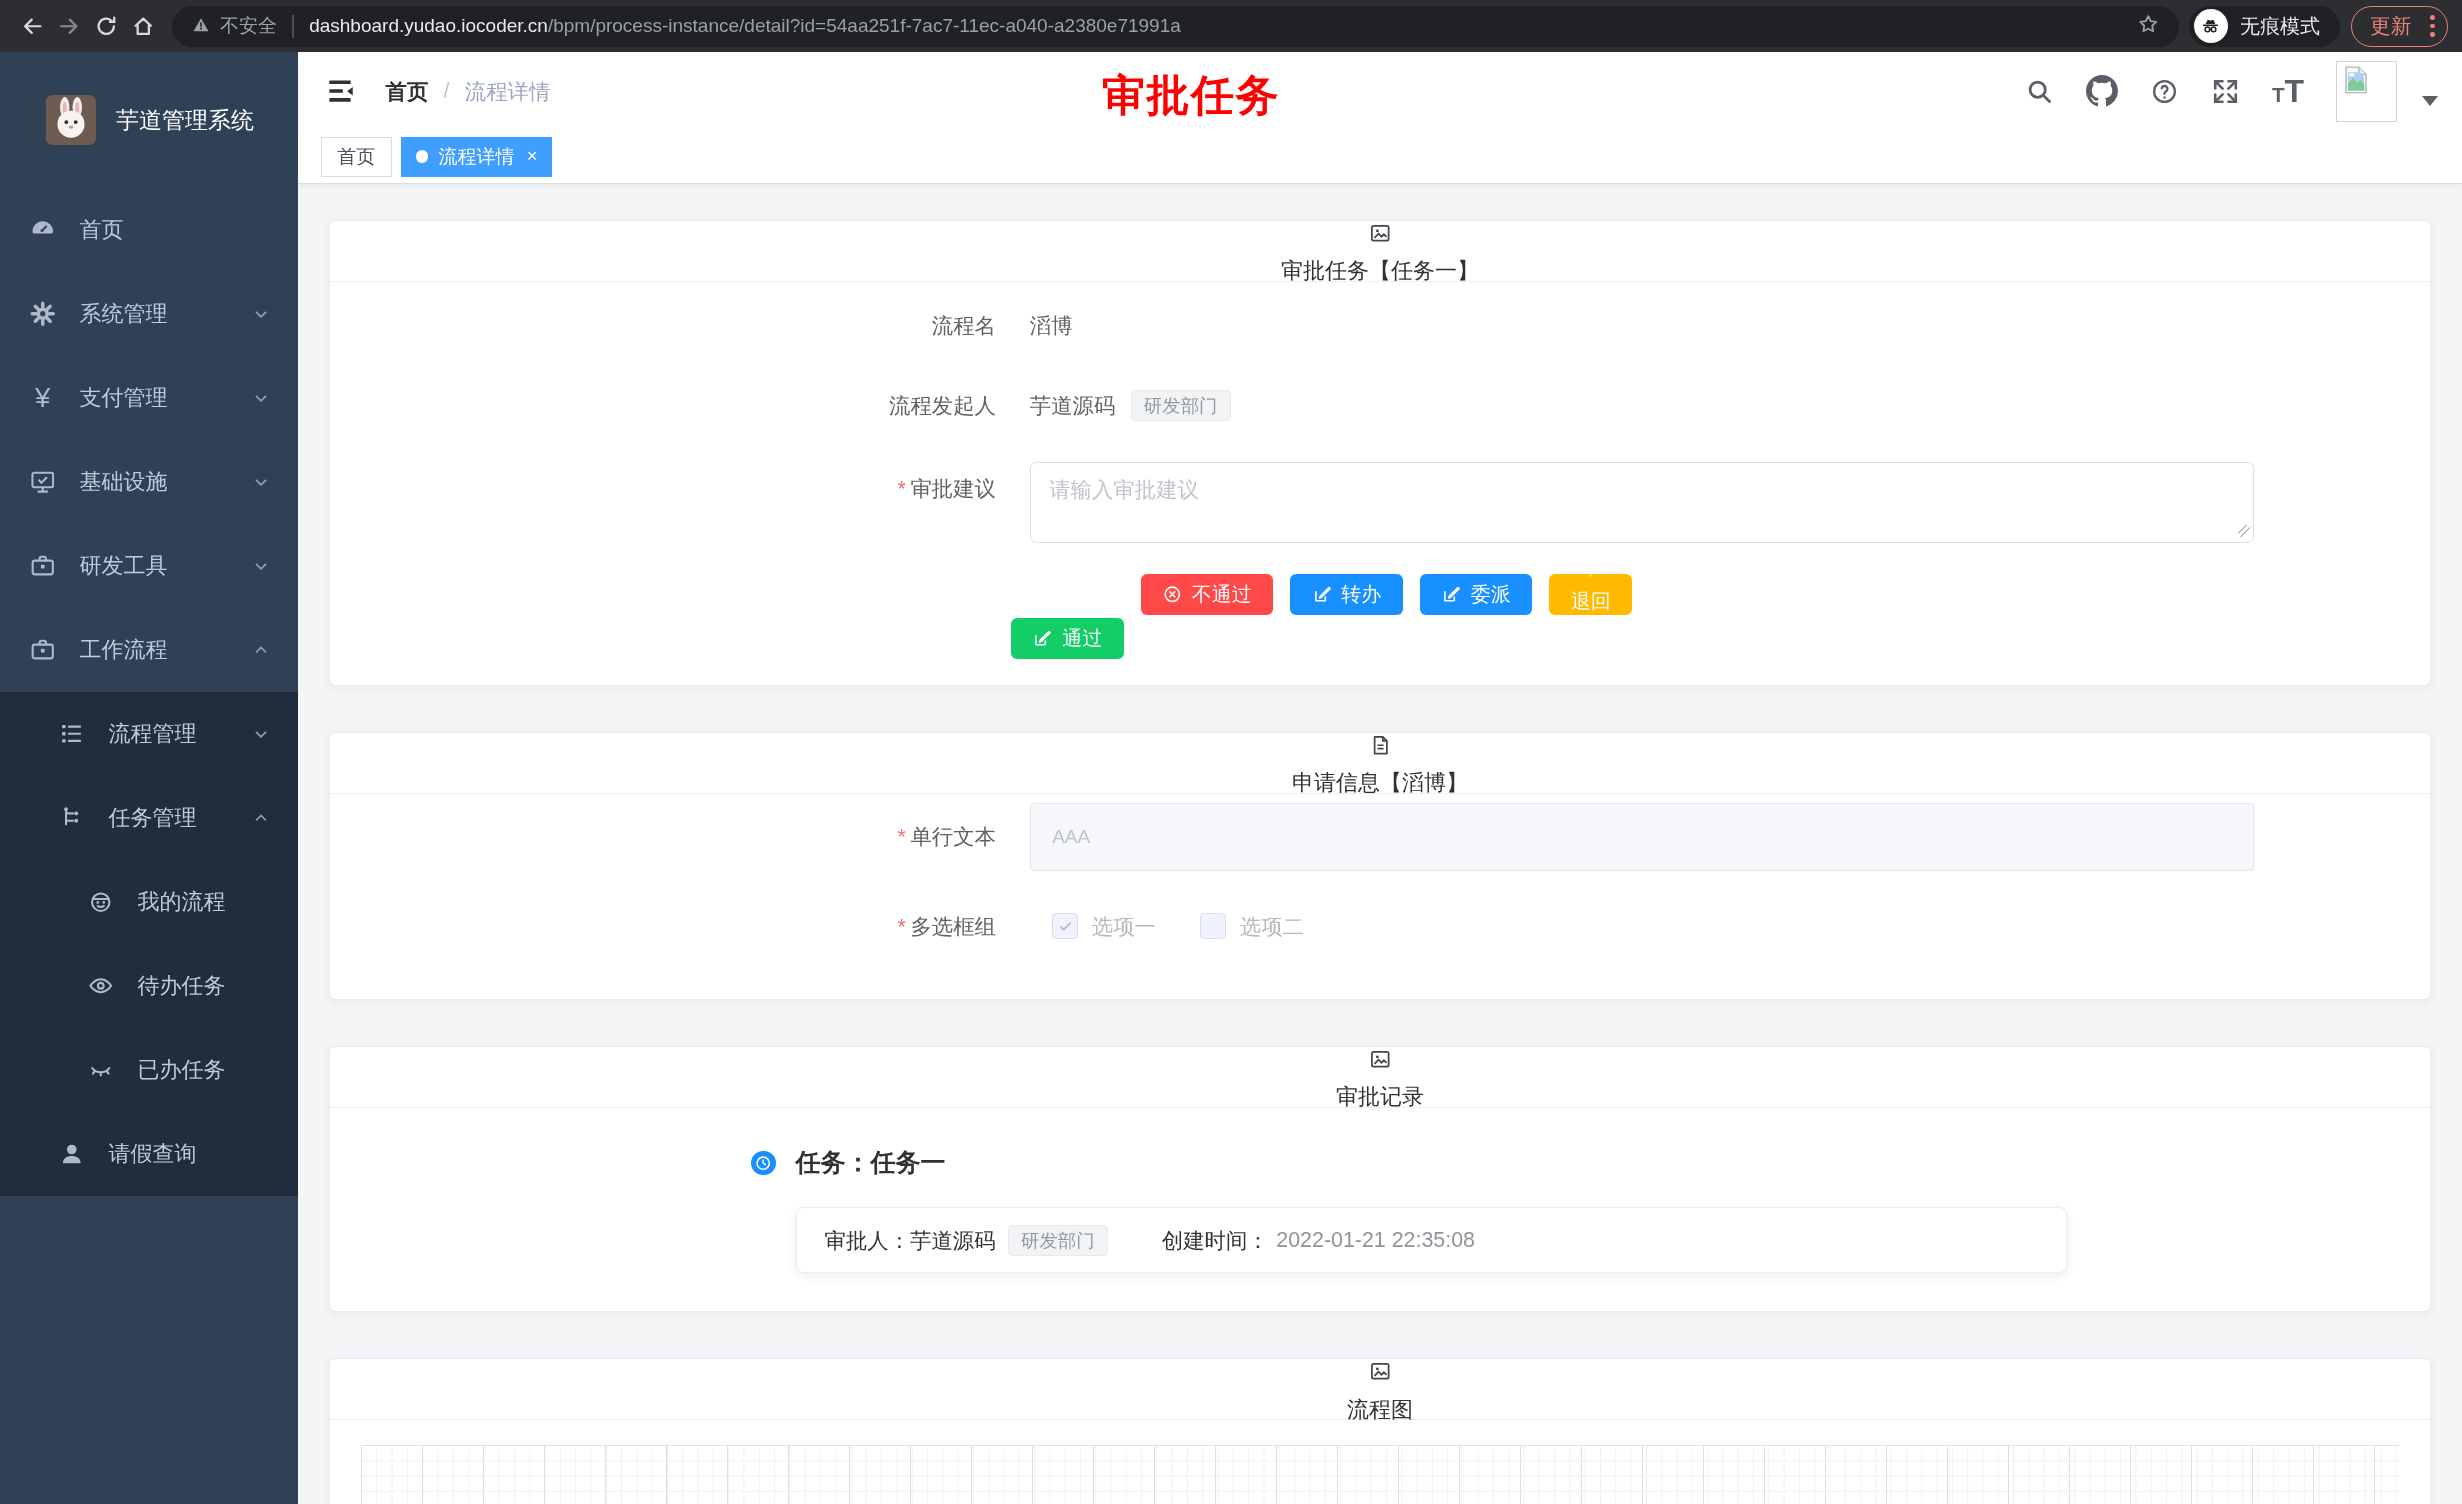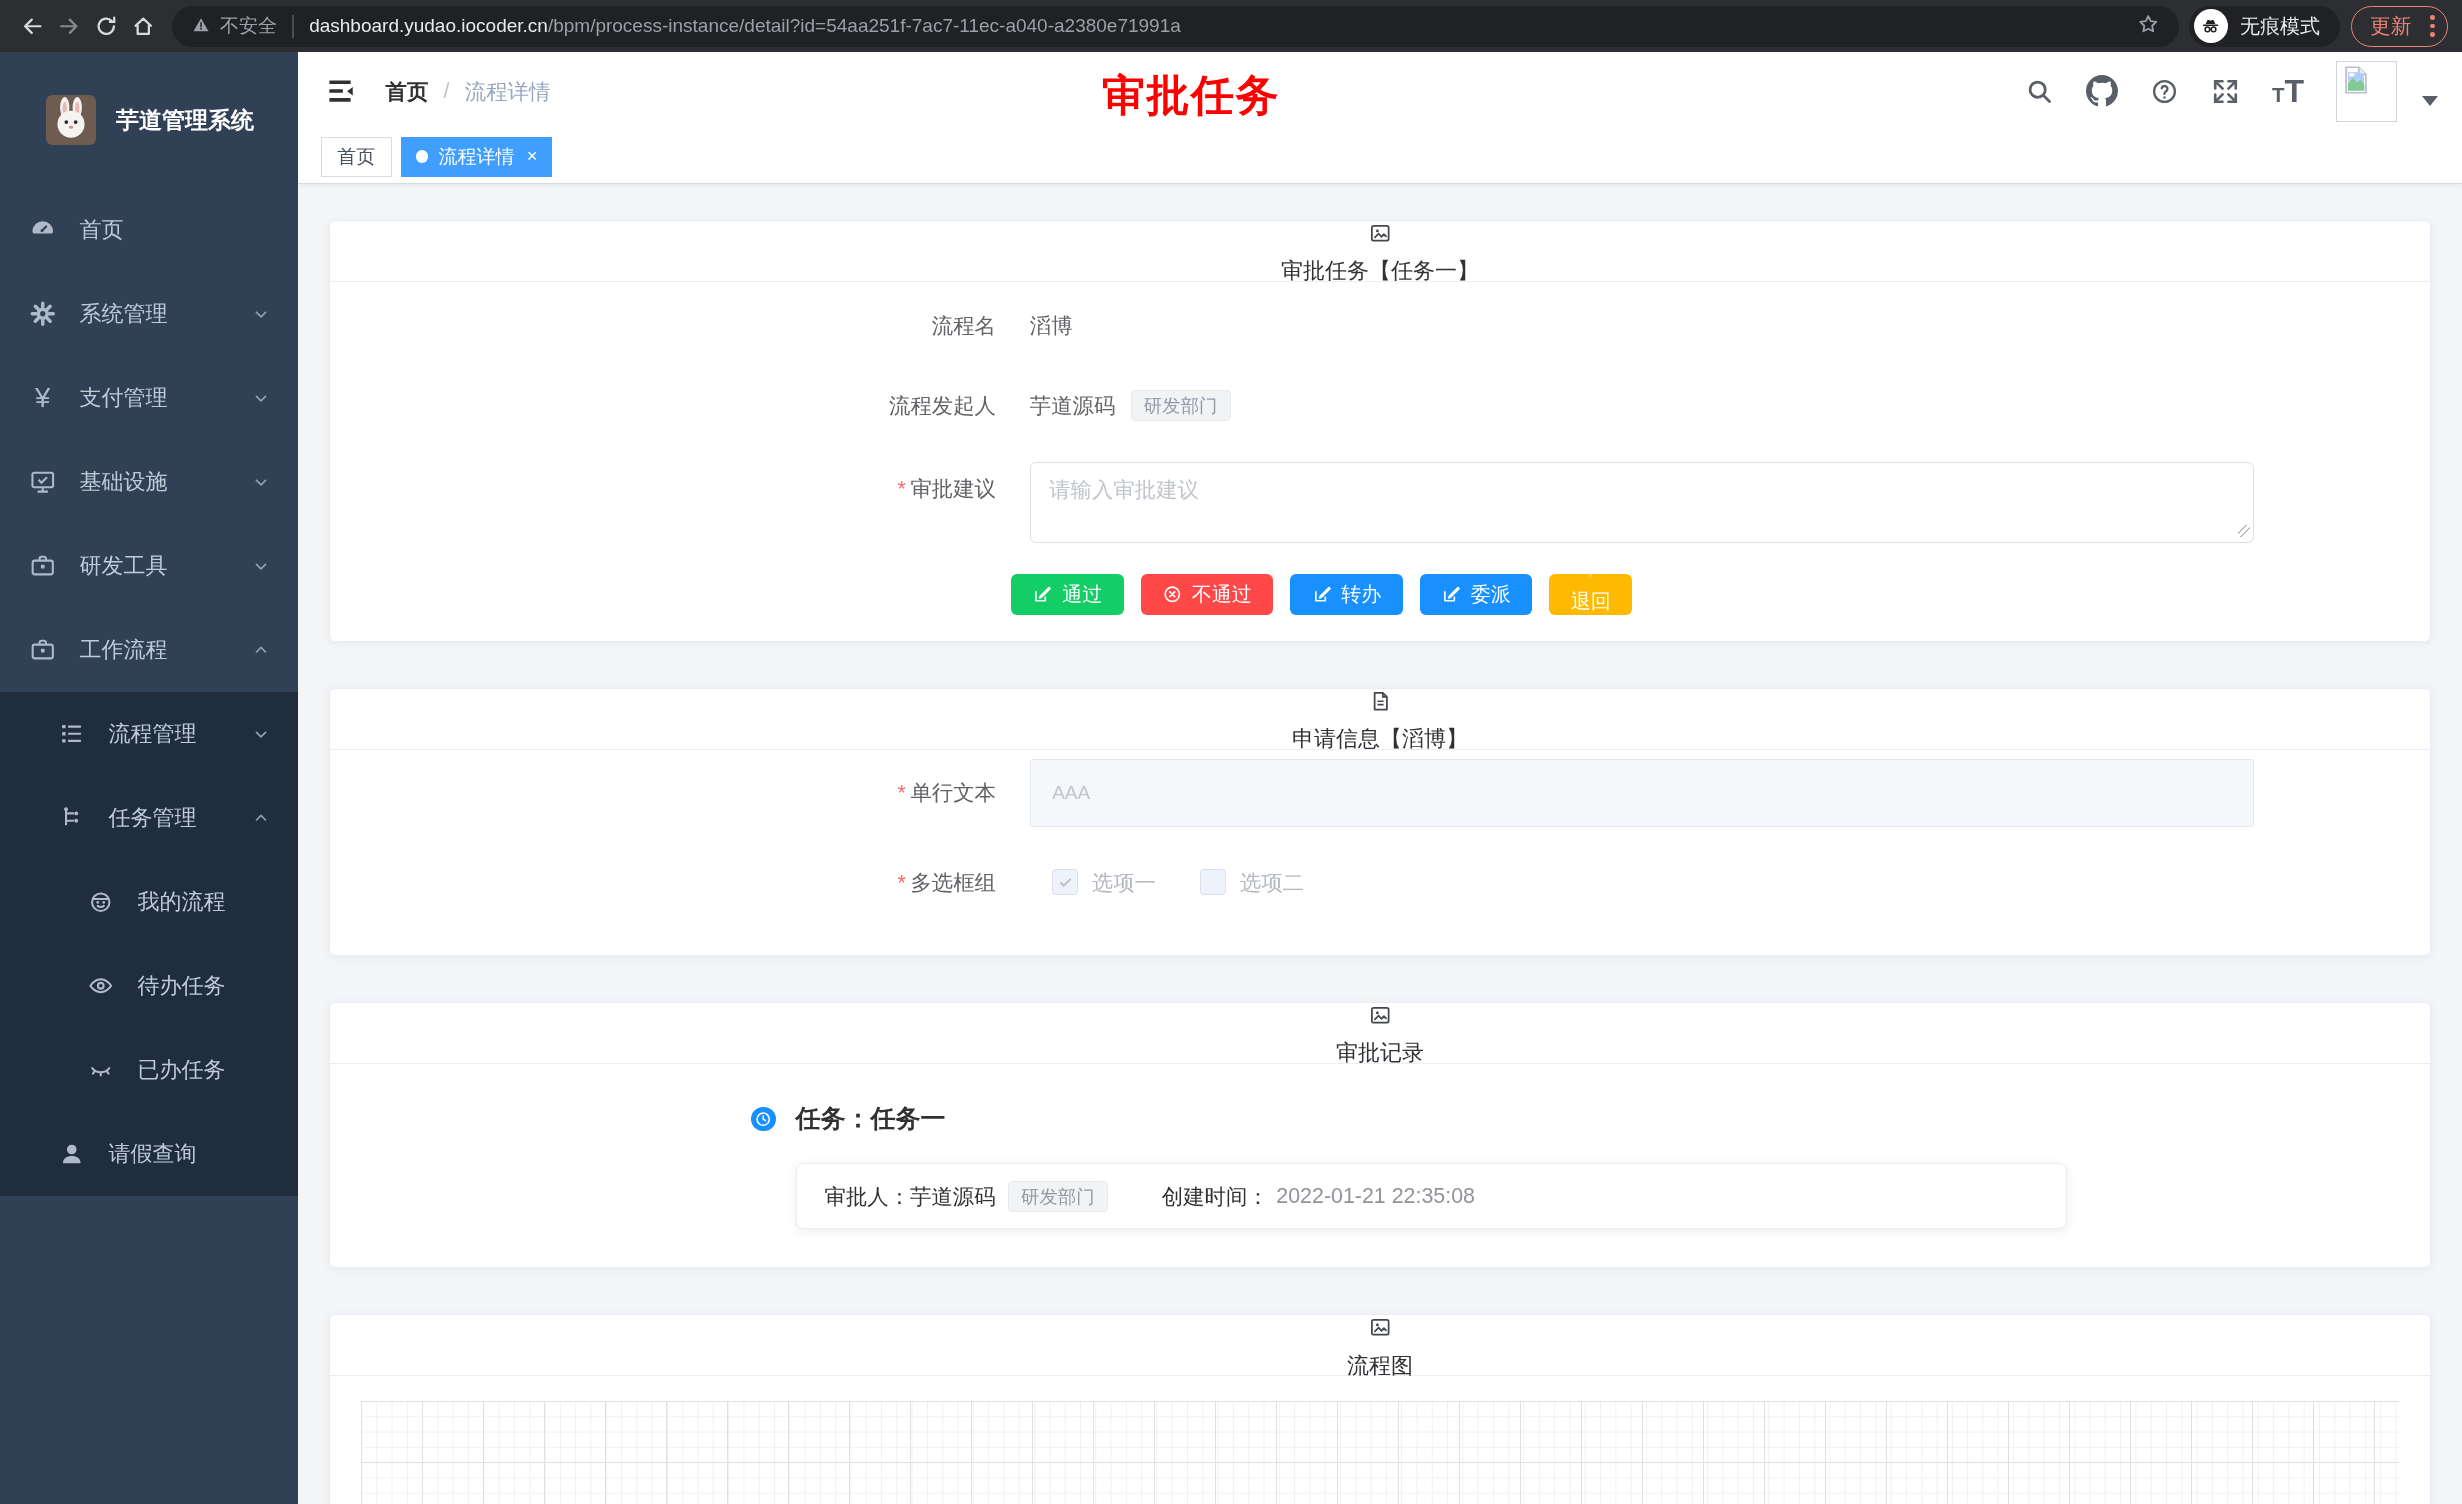--- a/index.html
+++ b/index.html
@@ -23,21 +23,21 @@
   .incog-label { color:#e8eaed; font-size:20px; }
   .update-pill { height:41px; border:1.5px solid #ee8276; border-radius:21.4px; color:#ee8276; display:flex; align-items:center; gap:16px; padding:0 9.2px 0 18.4px; font-size:20.6px; flex:none; cursor:pointer; }
   .dots-v { display:flex; flex-direction:column; gap:3.8px; padding:3.1px; }
   .dots-v i { width:4.6px; height:4.6px; border-radius:50%; background:#ee8276; }
 
   
   .app { display:flex; height:1453px; }
   .sidebar { width:298px; flex:none; background:#304156; color:#bfcbd9; }
   .logo-row { height:136px; display:flex; align-items:center; padding-left:46px; gap:20px; }
   .logo-img { width:50px; height:50px; border-radius:6.1px; overflow:hidden; flex:none; }
-  .logo-title { color:#fff; font-size:23px; font-weight:700; }
+  .logo-title { color:#fff; font-size:23px; font-weight:400; }
   .menu { list-style:none; font-size:22px; }
   .mi { height:84px; display:flex; align-items:center; gap:23px; padding-left:29px; position:relative; cursor:pointer; }
   .mi .ic { width:27.5px; height:27.5px; color:#aeb9c9; display:flex; align-items:center; justify-content:center; flex:none; }
   .mi .ic svg { width:27.5px; height:27.5px; }
   .mi .yen { font-size:27.5px; line-height:1; color:#aeb9c9; }
   .mi.d2 { padding-left:58px; }
   .mi.d3 { padding-left:87px; }
   .chev { position:absolute; right:27.5px; width:20px; height:20px; color:#94a1b3; }
   .chev svg { width:20px; height:20px; }
   .subwrap { background:#1f2d3d; }
@@ -89,21 +89,21 @@
   .r-ta { align-items:flex-start; margin-bottom:31px; }
   .r-ta .flabel { padding-top:12.2px; }
   .ta-wrap { position:relative; margin-left:13.8px; }
   .ta-wrap textarea { width:1224px; height:81px; border:0.8px solid #dcdfe6; border-radius:6.1px; font-size:21.4px; padding:12.2px 18.4px; color:#606266; resize:none; font-family:"Liberation Sans", sans-serif; display:block; outline:none; }
   .ta-wrap::after { content:""; position:absolute; right:3.8px; bottom:5.4px; width:12.2px; height:12.2px;
     background:linear-gradient(135deg, transparent 0 5.4px, #b9bdc4 5.4px 6.9px, transparent 6.9px 9.2px, #b9bdc4 9.2px 10.7px, transparent 10.7px); }
   textarea::placeholder, input::placeholder { color:#c0c4cc; }
   .btn-row { margin-left:681px; display:flex; gap:17px; }
   .btn { height:41px; border:none; border-radius:6.1px; color:#fff; font-size:20px; display:inline-flex; align-items:center; gap:9.2px; padding:0 21.4px; cursor:pointer; font-family:"Liberation Sans", sans-serif; }
   .btn svg { width:20.6px; height:20.6px; }
-  .btn-success { background:#13ce66; }
+  .btn-success { background:#13ce66;margin-top:44px; }
   .btn-danger { background:#ff4949; }
   .btn-primary { background:#1890ff; }
   .btn-warning { background:#ffba00;flex-direction:column; }
 
   .card-bd2 { padding:18.4px 0 57px; }
   .r-input { height:50px; margin-bottom:49px; }
   .input-dis { margin-left:13.8px; width:1224px; height:68px; background:#f5f7fa; border:0.8px solid #e3e7ee; border-radius:3px; color:#bfc4cc; font-size:19px; padding:0 21.4px; font-family:"Liberation Sans", sans-serif; }
   .r-cb { height:31px; }
   .cbx { display:inline-flex; align-items:center; gap:13.8px; }
   .cbx.first { margin-left:36px; }

